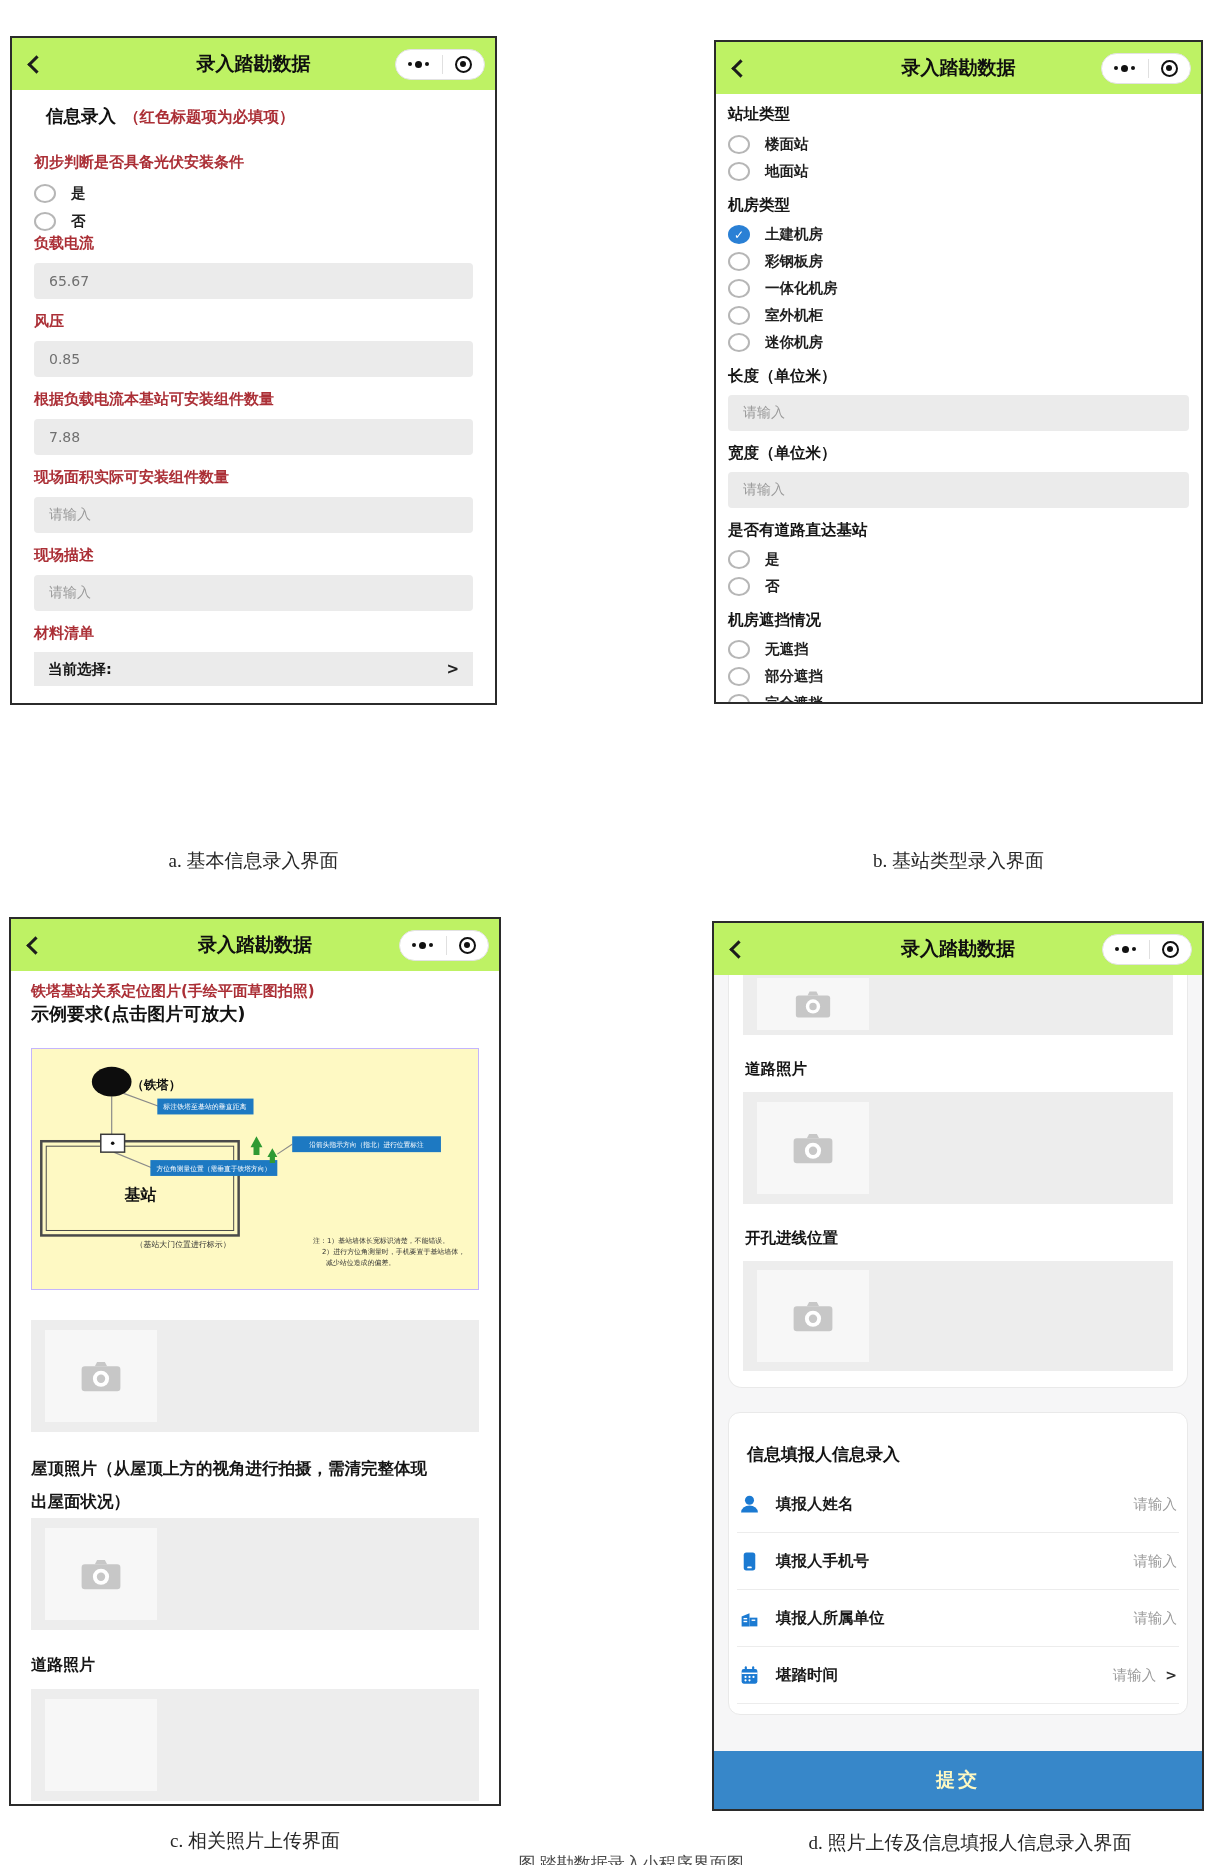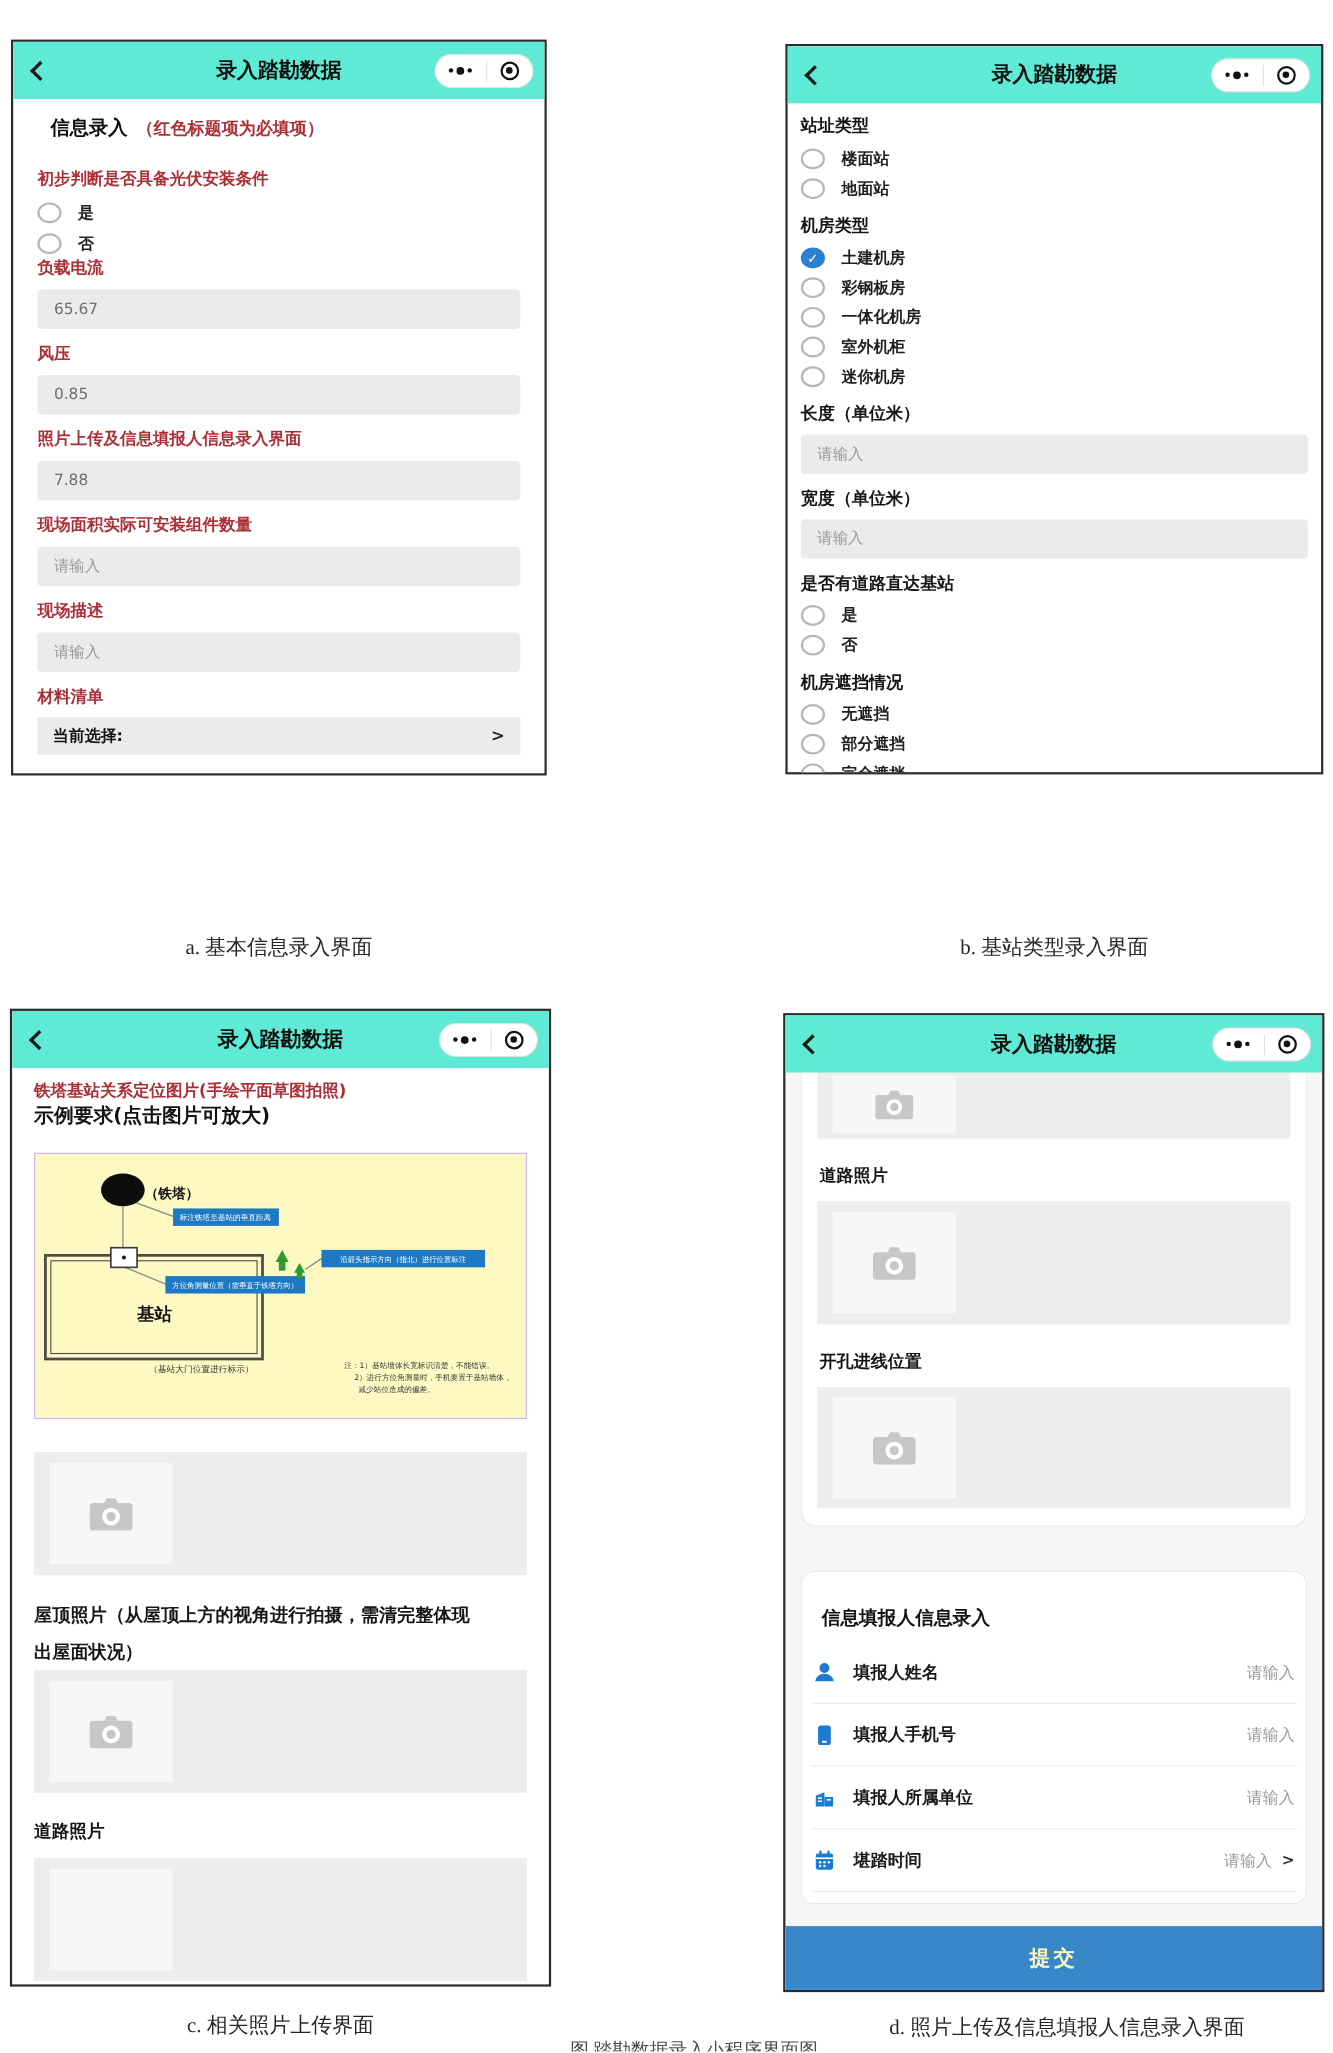--- a/index.html
+++ b/index.html
@@ -20,21 +20,21 @@
   #phone-b { left: 714px; top: 40px;  width: 489px; height: 664px; }
   #phone-c { left: 9px;   top: 917px; width: 492px; height: 889px; }
   #phone-d { left: 712px; top: 921px; width: 492px; height: 890px;
              display: flex; flex-direction: column; background: #f6f6f7; }
 
   
   .phone-header {
     height: 52px; flex: 0 0 auto;
     display: flex; align-items: center;
     padding: 0 10px 0 18px;
-    position: relative; background: #5eead4;
+    position: relative; background: #bef264;
   }
   .back-icon {
     width: 13px; height: 13px;
     border-left: 3px solid #1c1c1c; border-bottom: 3px solid #1c1c1c;
     transform: rotate(45deg); margin-top: 1px; cursor: pointer;
   }
   .htitle {
     position: absolute; left: 60px; right: 60px; text-align: center;
     font-size: 19px; font-weight: bold; color: #0f0f0f; z-index: 1;
   }
@@ -105,21 +105,21 @@
 
   
   .photo-card {
     margin: 0 14px; background: #fff;
     border: 1px solid #e9e9e9; border-top: none;
     border-radius: 0 0 14px 14px;
     padding: 0 14px 16px;
   }
   .d-label { margin: 24px 0 12px 2px; }
   .info-card {
-    margin: 40px 14px 0; background: #fff;
+    margin: 24px 14px 0; background: #fff;
     border: 1px solid #e9e9e9; border-radius: 12px;
     padding: 6px 8px 10px;
   }
   .card-title { font-size: 17px; font-weight: bold; color: #121212; margin: 24px 0 10px 10px; }
   .info-row { display: flex; align-items: center; height: 57px; border-bottom: 1px solid #ececec; padding: 0 2px; }
   .row-icon { width: 21px; height: 21px; margin-right: 16px; flex: 0 0 auto; }
   .row-label { font-size: 15.5px; font-weight: bold; color: #181818; }
   .row-ph { margin-left: auto; font-size: 14.5px; color: #9b9b9b; }
   .row-chev { margin-left: 9px; font-size: 14px; font-weight: bold; color: #2e2e2e; }
   .submit-bar {
@@ -175,21 +175,21 @@
       <span class="radio-label">是</span>
     </div>
     <div class="radio-row mt5">
       <span class="radio"></span>
       <span class="radio-label">否</span>
     </div>
     <div class="red-label mt16">负载电流</div>
     <div class="input-box val mt9">65.67</div>
     <div class="red-label mt12">风压</div>
     <div class="input-box val mt9">0.85</div>
-    <div class="red-label mt12">照片上传及信息填报人信息录入界面</div>
+    <div class="red-label mt12">根据负载电流本基站可安装组件数量</div>
     <div class="input-box val mt9">7.88</div>
     <div class="red-label mt12">现场面积实际可安装组件数量</div>
     <div class="input-box mt9">请输入</div>
     <div class="red-label mt12">现场描述</div>
     <div class="input-box mt9">请输入</div>
     <div class="red-label mt12">材料清单</div>
     <div class="select-bar mt8">
       <span class="lab">当前选择:</span>
       <span class="chev">&gt;</span>
     </div>

